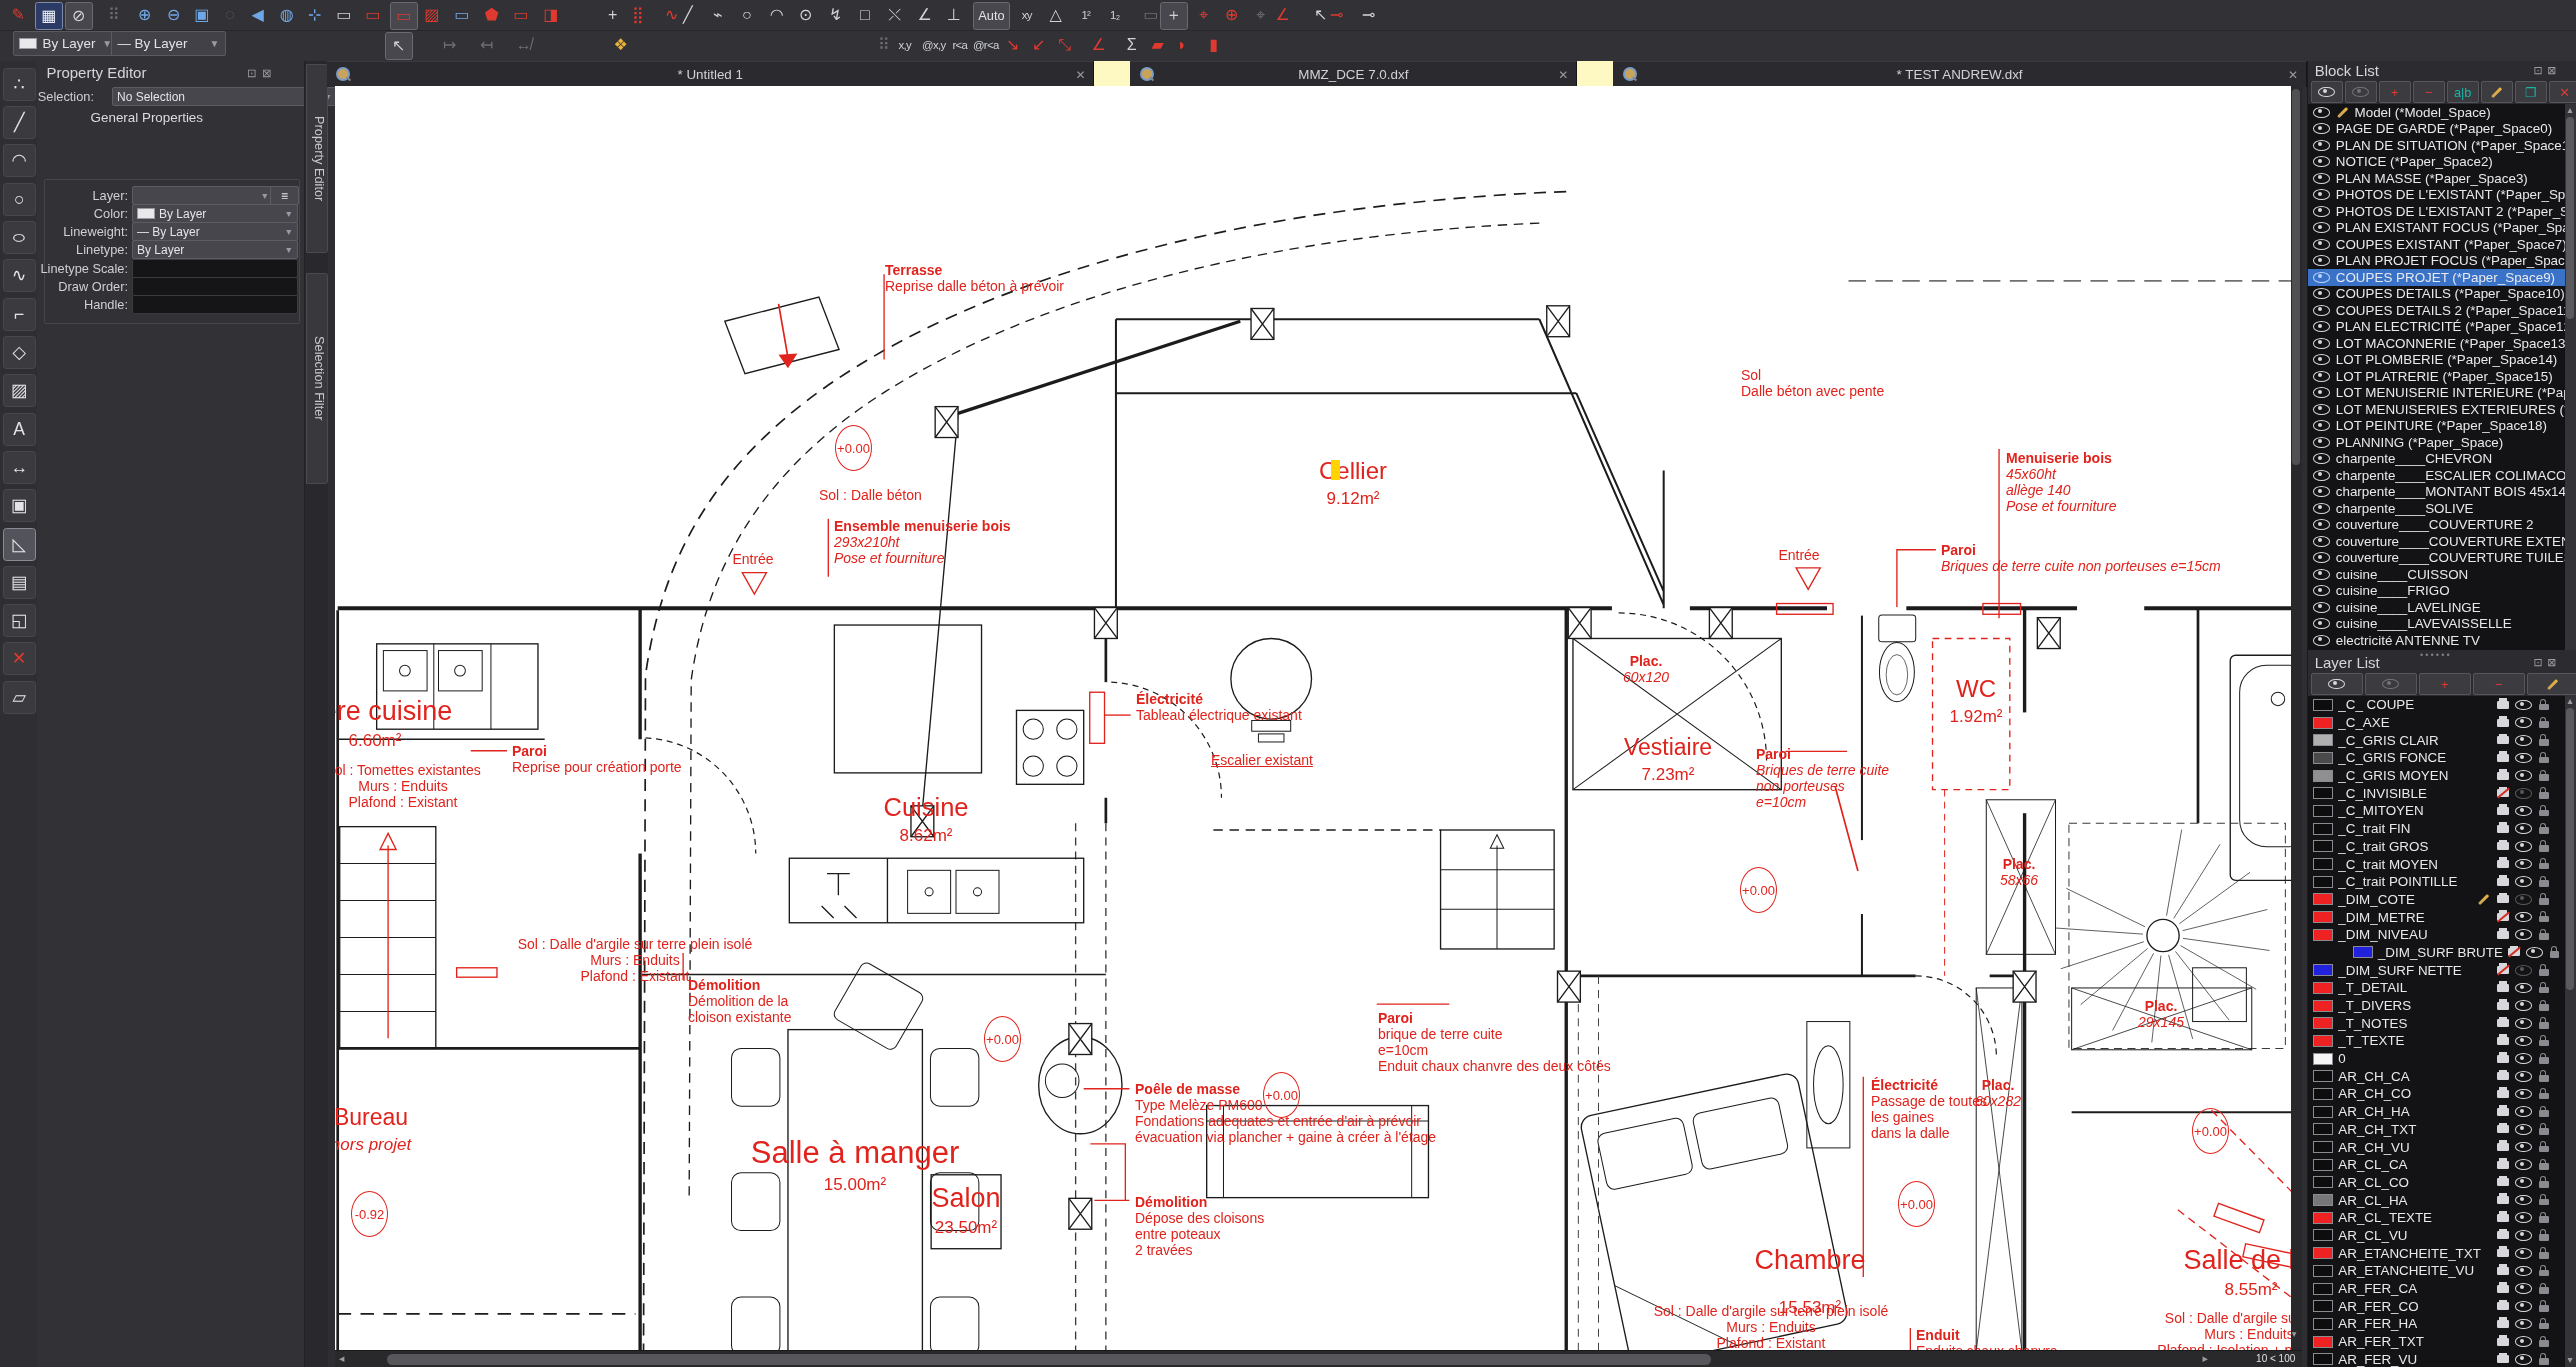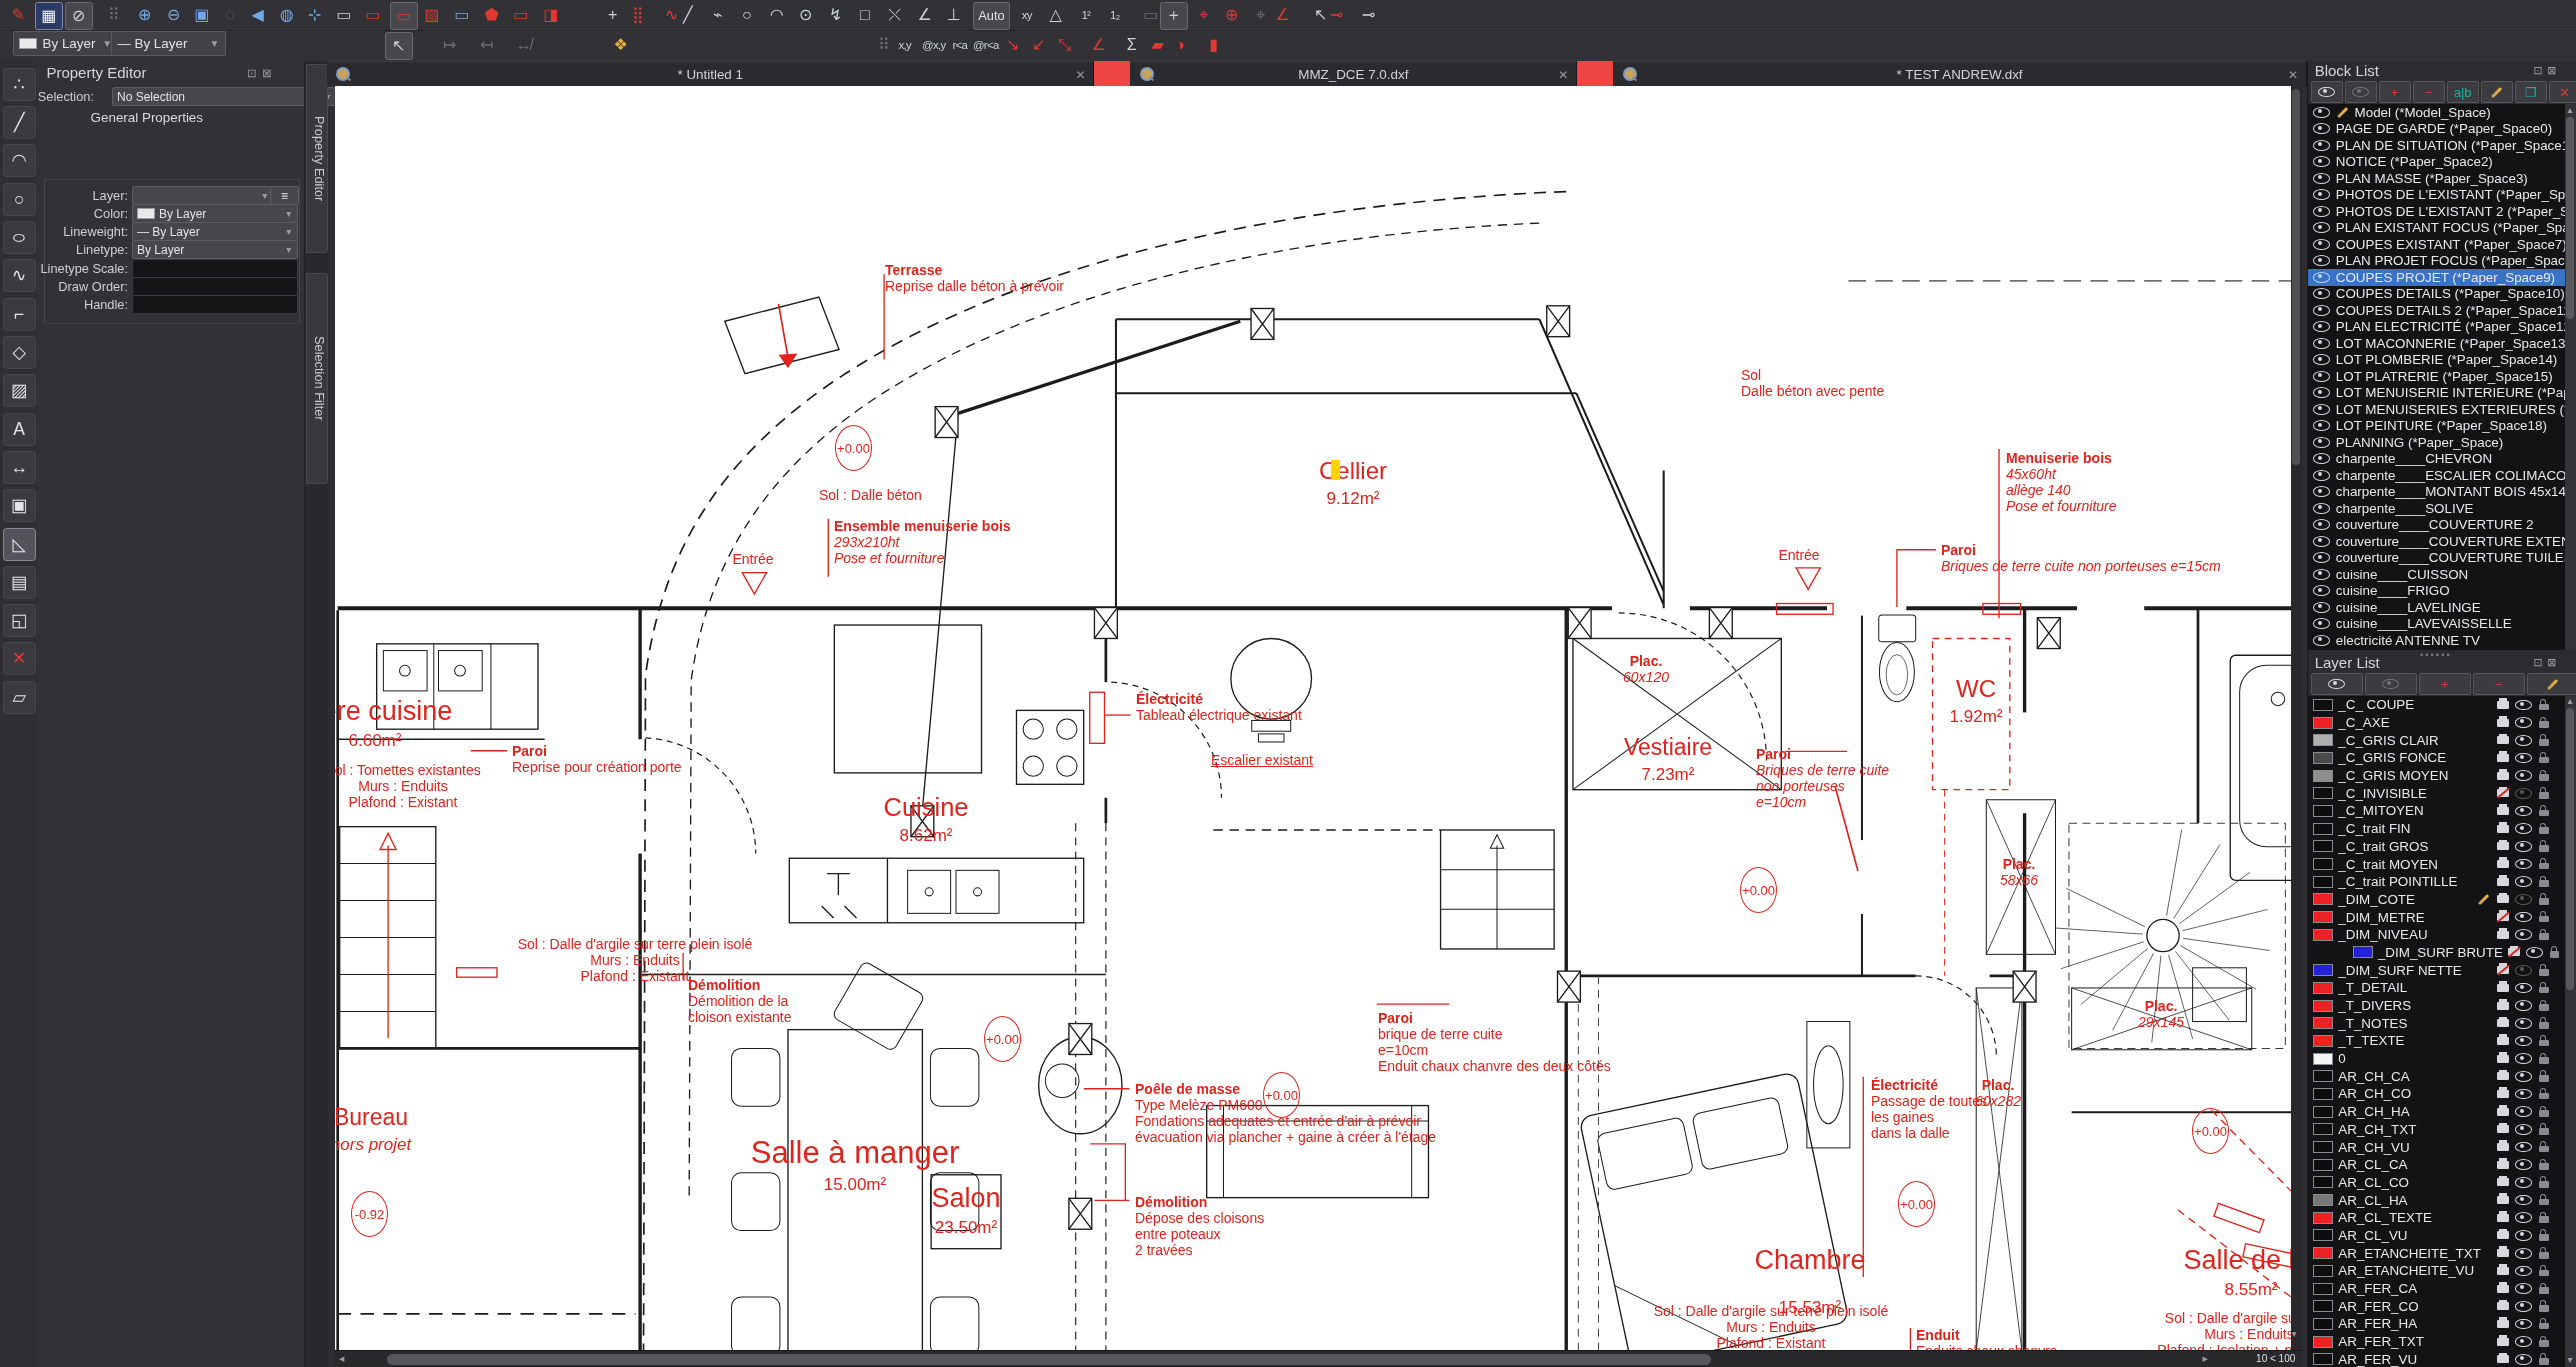--- a/index.html
+++ b/index.html
@@ -34,21 +34,21 @@
   .perow .lbl{position:absolute;right:176px;top:2px;}
   .pefield{position:absolute;left:95px;top:0;width:156px;height:17px;background:#46464c;border:0.7px solid #5c5c63;
            border-radius:2px;color:#e4e4e8;font-size:12px;display:flex;align-items:center;padding:0 4px;gap:4px}
   .pefield .car{margin-left:auto;color:#9a9aa2;font-size:8.7px}
   .peinput{background:#151517;border:0.7px solid #3a3a3f;}
   #pe .group{position:absolute;left:6.7px;top:118px;width:254px;height:143px;border:0.7px solid #45454b;border-radius:2px;}
   #petabs{position:absolute;left:304px;top:61px;width:23px;height:1307px;background:#29292d;border-left:0.7px solid #222;}
   .vtab{position:absolute;left:1.3px;width:20px;background:#38383d;border:0.7px solid #4a4a50;border-radius:0 2.7px 2.7px 0;
         color:#c9c9cf;font-size:12.8px;writing-mode:vertical-rl;text-align:center;padding:9.4px 0;}
   
-  #tabbar{position:absolute;left:327px;top:61px;width:1980px;height:25.5px;background:#ef4444;display:flex;gap:36px;}
+  #tabbar{position:absolute;left:327px;top:61px;width:1980px;height:25.5px;background:#fef9c3;display:flex;gap:36px;}
   .dtab{height:25px;background:#2b2b2f;border-right:0.7px solid #151517;border-top:0.7px solid #3a3a3f;
         display:flex;align-items:center;color:#d2d2d6;font-size:13.4px;position:relative;}
   .dtab .ttl{position:absolute;left:0;right:0;text-align:center}
   .mag{width:10px;height:10px;border:2px solid #7a9cc8;border-radius:50%;position:absolute;left:9.4px;top:5.4px;background:#caa35a}
   .mag:after{content:"";position:absolute;left:7.4px;top:8.7px;width:5.4px;height:2px;background:#888;transform:rotate(40deg)}
   .dtab .x{position:absolute;right:8px;color:#9a9aa0;font-size:12px}
   
   #canvas{position:absolute;left:335px;top:86px;width:1967px;height:1264px;overflow:hidden;background:#fff;}
   #plan{position:absolute;left:-335px;top:-86px;width:2576px;height:1367px;}
   #plan svg{position:absolute;left:0;top:0}

